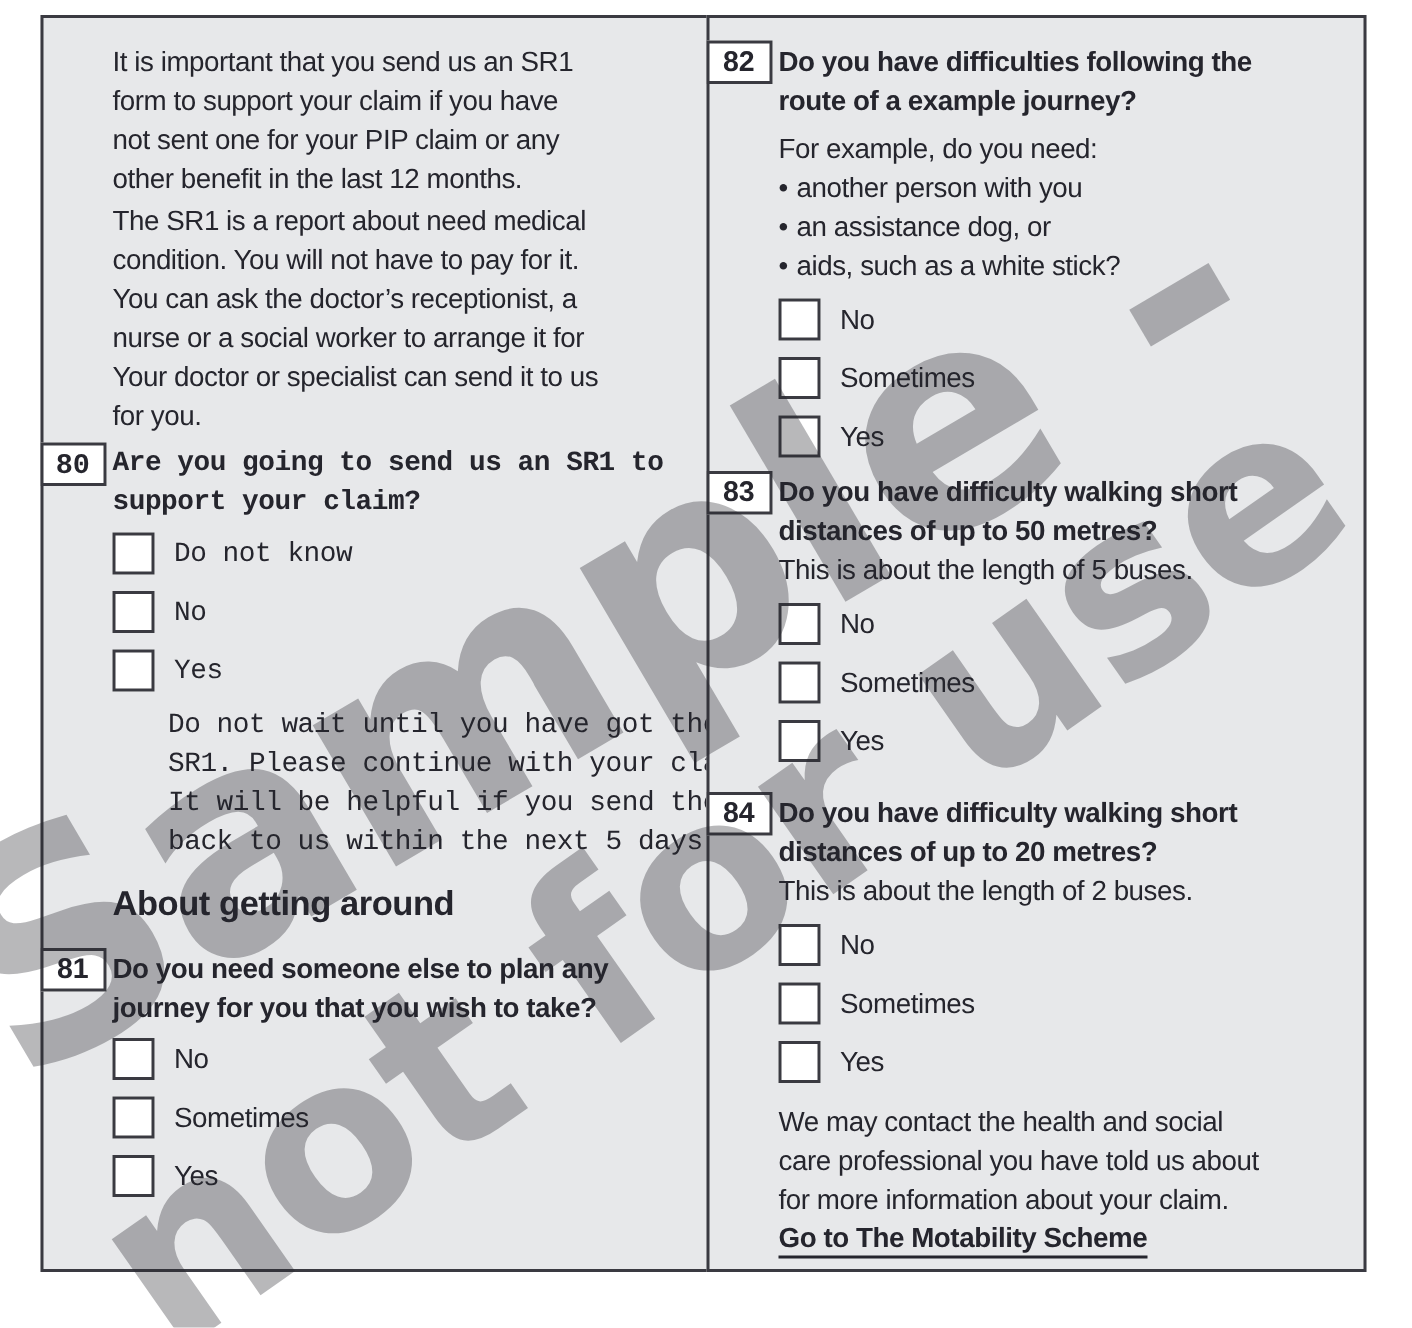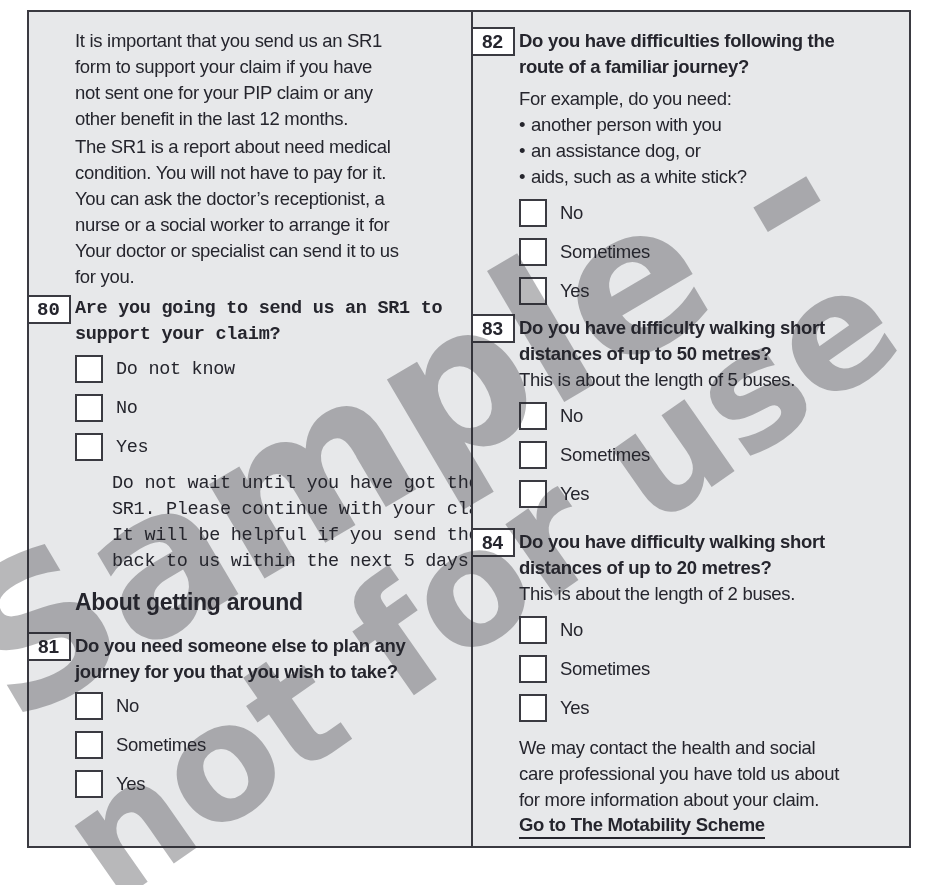--- a/index.html
+++ b/index.html
@@ -143,21 +143,21 @@
   </div>
 
 </div>
 
 <div class="col col-right">
 
   <div class="question">
     <div class="qbadge">82</div>
     <div class="qtext">
       <div class="line">Do you have difficulties following the</div>
-      <div class="line">route of a familiar journey?</div>
+      <div class="line">route of a example journey?</div>
     </div>
     <div class="line" style="margin-top:6px;">For example, do you need:</div>
     <div class="bullets">
       <div class="bullet-row">
         <span class="bullet-dot">•</span>
         <span class="line">another person with you</span>
       </div>
       <div class="bullet-row">
         <span class="bullet-dot">•</span>
         <span class="line">an assistance dog, or</span>

